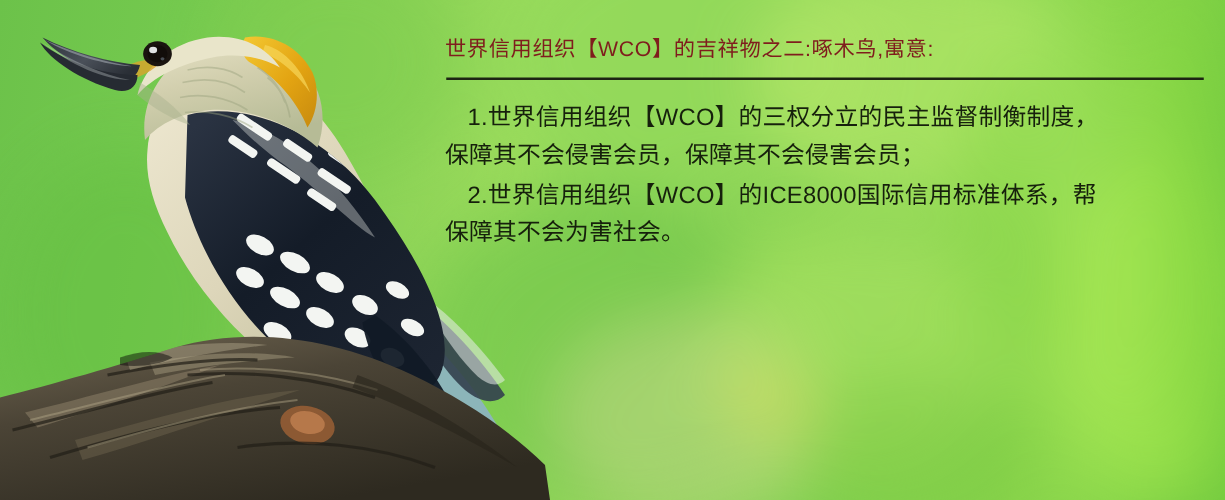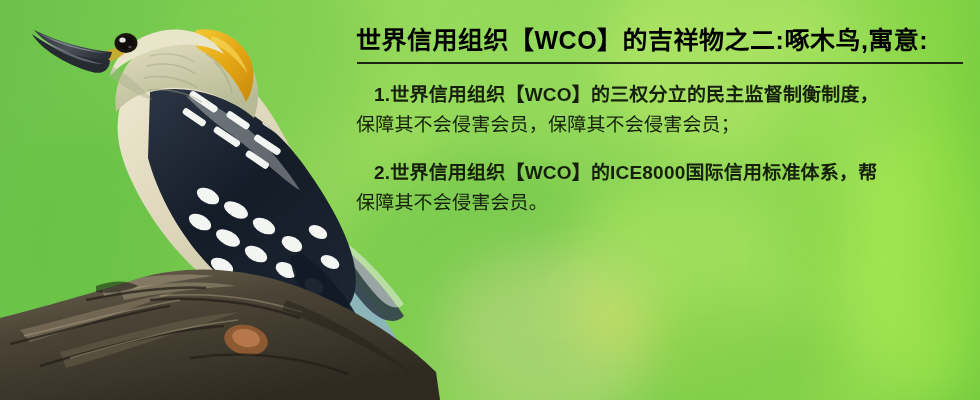--- a/index.html
+++ b/index.html
@@ -86,23 +86,23 @@
   .bird { position:absolute; left:0; top:0; width:460px; height:400px; }
 
   
   .text-panel {
     position:absolute;
     left:344px; top:24px;
     width:630px;
   }
 
   .title {
-    font-size:25px;
-    font-weight:bold;
-    color:#000000;
+    font-size:17px;
+    font-weight:normal;
+    color:#7f1d1d;
     letter-spacing:.5px;
     white-space:nowrap;
     line-height:32px;
     padding-left:12px;
   }
 
   .title-rule {
     margin-top:6px;
     margin-left:13px;
     width:606px;
@@ -114,24 +114,24 @@
     margin-top:16px;
     padding-left:12px;
   }
 
   .list-item {
     font-size:19px;
     color:#16200c;
     line-height:30px;
     letter-spacing:.2px;
   }
-  .list-item + .list-item { margin-top:18px; }
+  .list-item + .list-item { margin-top:2px; }
 
   .li-line { white-space:nowrap; }
-  .li-line.first { padding-left:18px;font-weight:bold; }
+  .li-line.first { padding-left:18px; }
 </style>
 </head>
 <body>
 
 <div class="banner">
 
   <div class="bg-base"></div>
 
   <div class="bg-blobs">
     <div class="blob b1"></div>
@@ -369,19 +369,19 @@
 
     <div class="body-list">
 
       <div class="list-item">
         <div class="li-line first"><span>1.</span><span>世界信用组织【WCO】的三权分立的民主监督制衡制度，</span></div>
         <div class="li-line">保障其不会侵害会员，保障其不会侵害会员；</div>
       </div>
 
       <div class="list-item">
         <div class="li-line first"><span>2.</span><span>世界信用组织【WCO】的ICE8000国际信用标准体系，帮</span></div>
-        <div class="li-line">保障其不会侵害会员。</div>
+        <div class="li-line">保障其不会为害社会。</div>
       </div>
 
     </div>
   </div>
 
 </div>
 
 </body></html>

